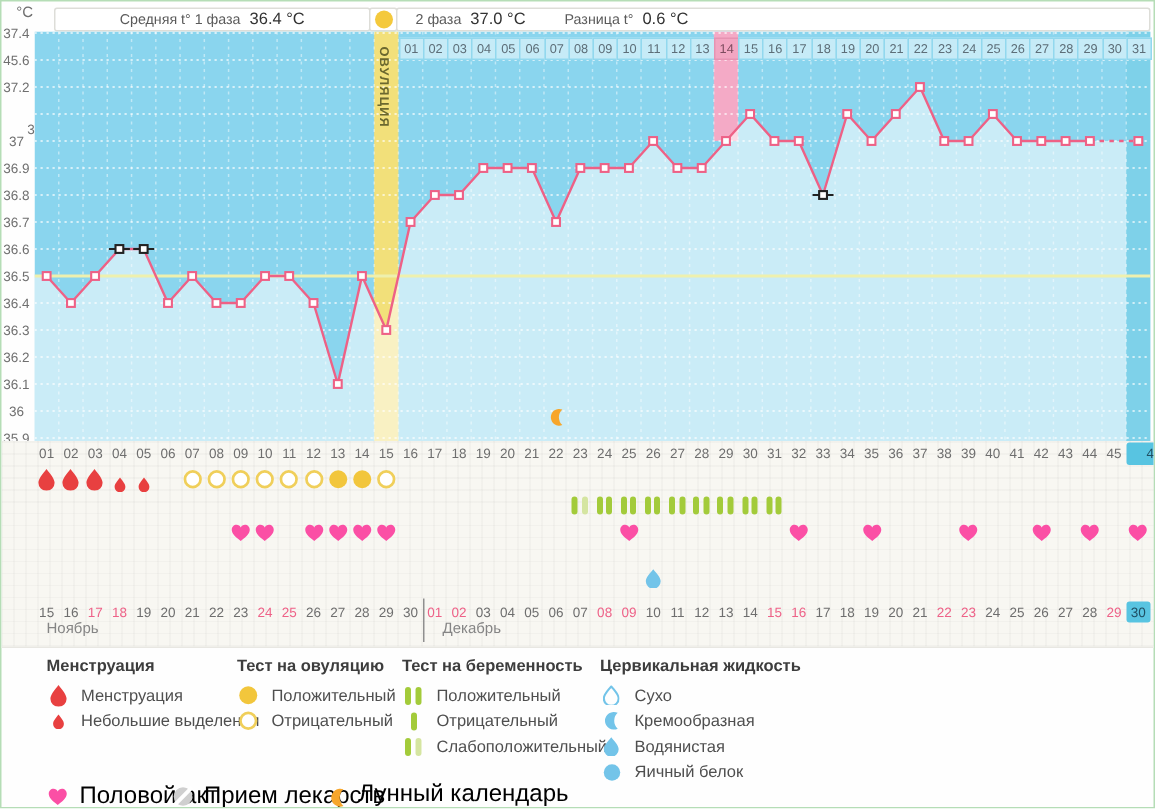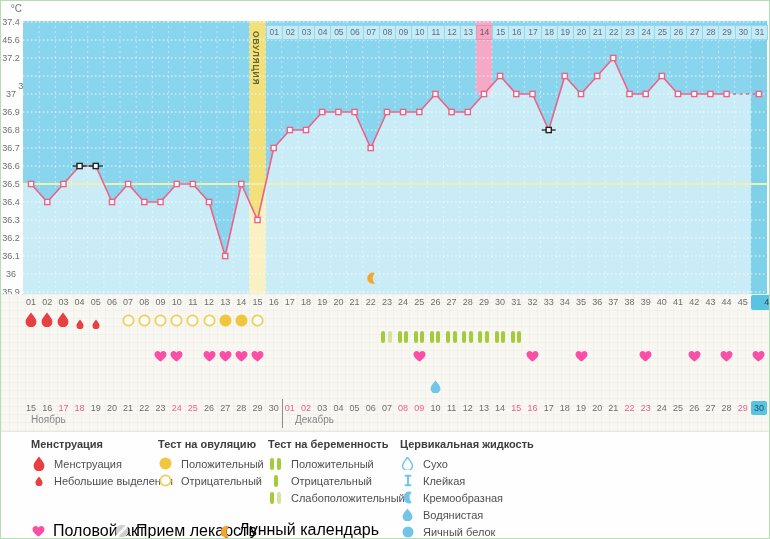--- a/index.html
+++ b/index.html
@@ -49,20 +49,36 @@
   .litem .ltext{font-size:11px;color:#4f4f4f;white-space:nowrap;}
   .licon{width:15px;display:flex;justify-content:center;align-items:center;}
   .lbottom{top:521px;height:17px;display:flex;align-items:center;gap:7px;}
 </style>
 </head>
 <body>
 
 <div id="app">
   <div class="abs" id="unit-label">°C</div>
 
+  <div class="abs" id="header-bar">
+    <div class="hcell" id="hcell-phase1">
+      <span class="hlabel">Средняя t° 1 фаза</span>
+      <span class="hvalue">36.4 °C</span>
+    </div>
+    <div class="hcell" id="hcell-ovu">
+      <span id="ovu-circle"></span>
+    </div>
+    <div class="hcell" id="hcell-phase2">
+      <span class="hlabel">2 фаза</span>
+      <span class="hvalue">37.0 °C</span>
+      <span class="hgap"></span>
+      <span class="hlabel">Разница t°</span>
+      <span class="hvalue">0.6 °C</span>
+    </div>
+  </div>
 
   <div id="yaxis">
       <div class="abs ytick" style="left: 0px; top: 16px;">37.4</div>
       <div class="abs ytick" style="left: 0px; top: 34px;">45.6</div>
       <div class="abs ytick" style="left: 0px; top: 52px;">37.2</div>
       <div class="abs ytick" style="left: 0px; top: 80px; margin-left: 16px;">37.1</div>
       <div class="abs ytick" style="left: 0px; top: 88px;">37</div>
       <div class="abs ytick" style="left: 0px; top: 106px;">36.9</div>
       <div class="abs ytick" style="left: 0px; top: 124px;">36.8</div>
       <div class="abs ytick" style="left: 0px; top: 142px;">36.7</div>
@@ -550,30 +566,20 @@
         <div class="litem">
           <span class="licon">
             <svg width="11" height="13" viewBox="0 0 11 13">
               <path d="M5.5 0.52 C7.92 3.6400000000000006 10.45 5.98 10.45 8.58 A4.95 4.95 0 0 1 0.55 8.58 C0.55 5.98 3.08 3.6400000000000006 5.5 0.52 Z" fill="none" stroke="#73c4e9" stroke-width="1.4"></path>
             </svg>
           </span>
           <span class="ltext">Сухо</span>
         </div>
         <div class="litem">
           <span class="licon">
-            <svg width="10" height="13" viewBox="0 0 10 13">
-              <rect x="1.5" y="0.8" width="7" height="2" rx="1" fill="#73c4e9"></rect>
-              <rect x="4" y="2" width="2" height="9" fill="#73c4e9"></rect>
-              <rect x="1.5" y="10.2" width="7" height="2" rx="1" fill="#73c4e9"></rect>
-            </svg>
-          </span>
-          <span class="ltext">Клейкая</span>
-        </div>
-        <div class="litem">
-          <span class="licon">
             <svg width="13" height="13" viewBox="0 0 13 13">
               <path d="M10.8 1.2 A5.9 5.9 0 1 0 10.8 11.8 A7.2 7.2 0 0 1 10.8 1.2 Z" fill="#73c4e9"></path>
             </svg>
           </span>
           <span class="ltext">Кремообразная</span>
         </div>
         <div class="litem">
           <span class="licon">
             <svg width="11" height="13" viewBox="0 0 11 13">
               <path d="M5.5 0.52 C7.92 3.6400000000000006 10.45 5.98 10.45 8.58 A4.95 4.95 0 0 1 0.55 8.58 C0.55 5.98 3.08 3.6400000000000006 5.5 0.52 Z" fill="#73c4e9"></path>

